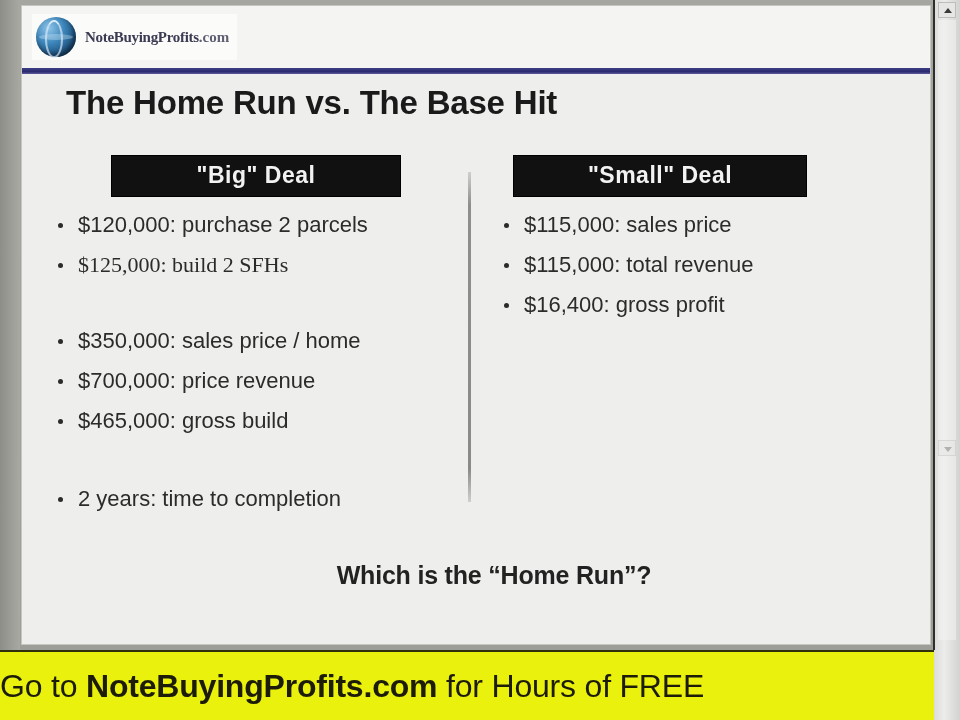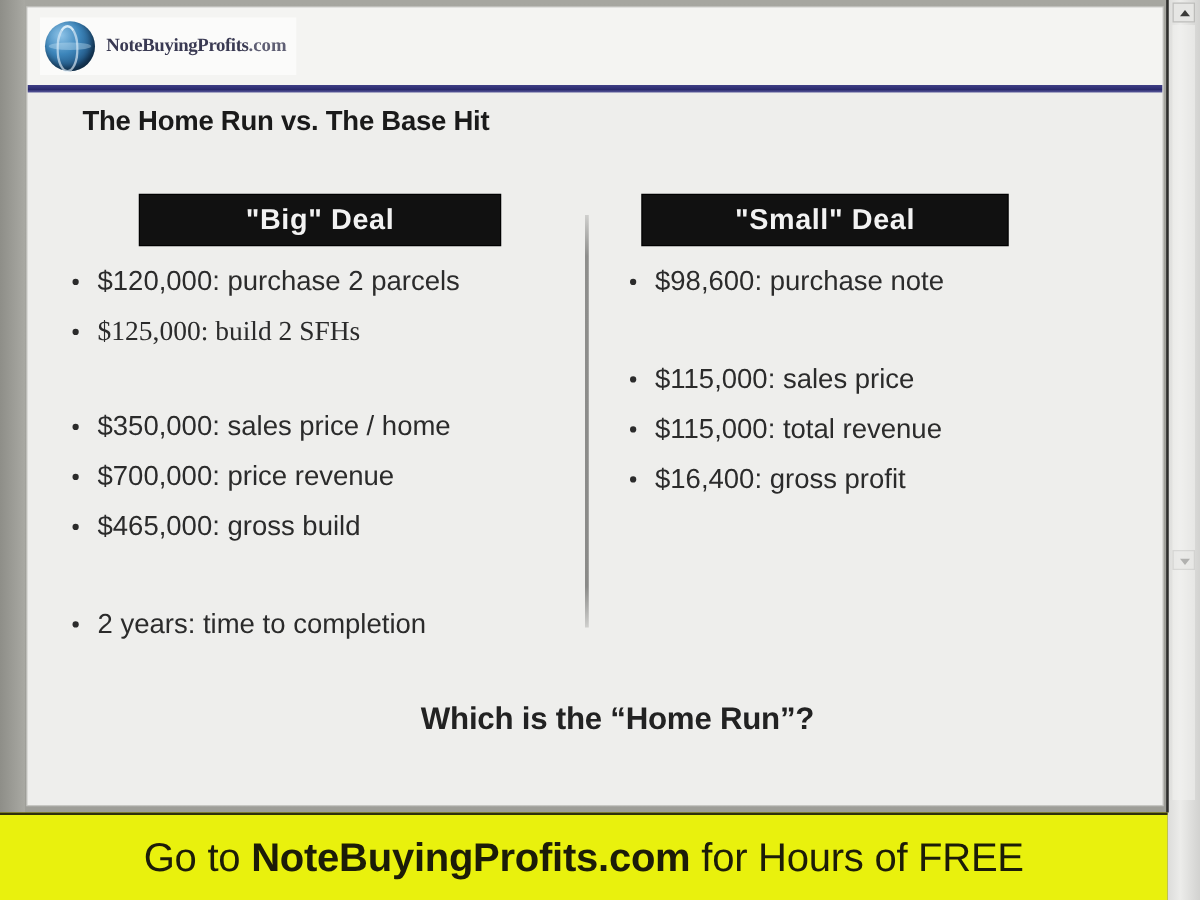--- a/index.html
+++ b/index.html
@@ -160,21 +160,21 @@
     position: absolute;
     left: 0; top: 62px;
     width: 908px; height: 6px;
     background: linear-gradient(180deg,#3f3f86 0%, #2a2a6e 60%, #5c5c9c 100%);
   }
 
   
   .slide-title {
     position: absolute;
     left: 44px; top: 78px;
-    font-size: 22px;
+    font-size: 33px;
     font-weight: bold;
     color: #1a1a1a;
     letter-spacing: -.2px;
     white-space: nowrap;
   }
 
   
   .columns {
     position: absolute;
     left: 0; top: 150px;
@@ -248,21 +248,20 @@
   
   .cta-banner {
     position: absolute;
     left: 0; top: 650px;
     width: 934px; height: 70px;
     background: #e9f10d;
     border-top: 2px solid #30300c;
     box-sizing: border-box;
     display: flex;
     align-items: center;
-    justify-content: center;
   }
   .cta-text {
     font-size: 32px;
     color: #1c1c08;
     white-space: nowrap;
     letter-spacing: -.2px;
   }
   .cta-text b { font-weight: bold; }
 </style>
 </head>
@@ -306,21 +305,20 @@
           <li>$350,000: sales price / home</li>
           <li>$700,000: price revenue</li>
           <li class="spacer-after-big">$465,000: gross build</li>
           <li>2 years: time to completion</li>
         </ul>
       </div>
 
       <div class="col col-right">
         <div class="col-banner">"Small" Deal</div>
         <ul class="bullets">
-          <li class="spacer-after-big">$98,600: purchase note</li>
           <li>$115,000: sales price</li>
           <li>$115,000: total revenue</li>
           <li class="spacer-after-big">$16,400: gross profit</li>
         </ul>
       </div>
 
     </div>
 
     <div class="closing-question">Which is the “Home Run”?</div>
 

